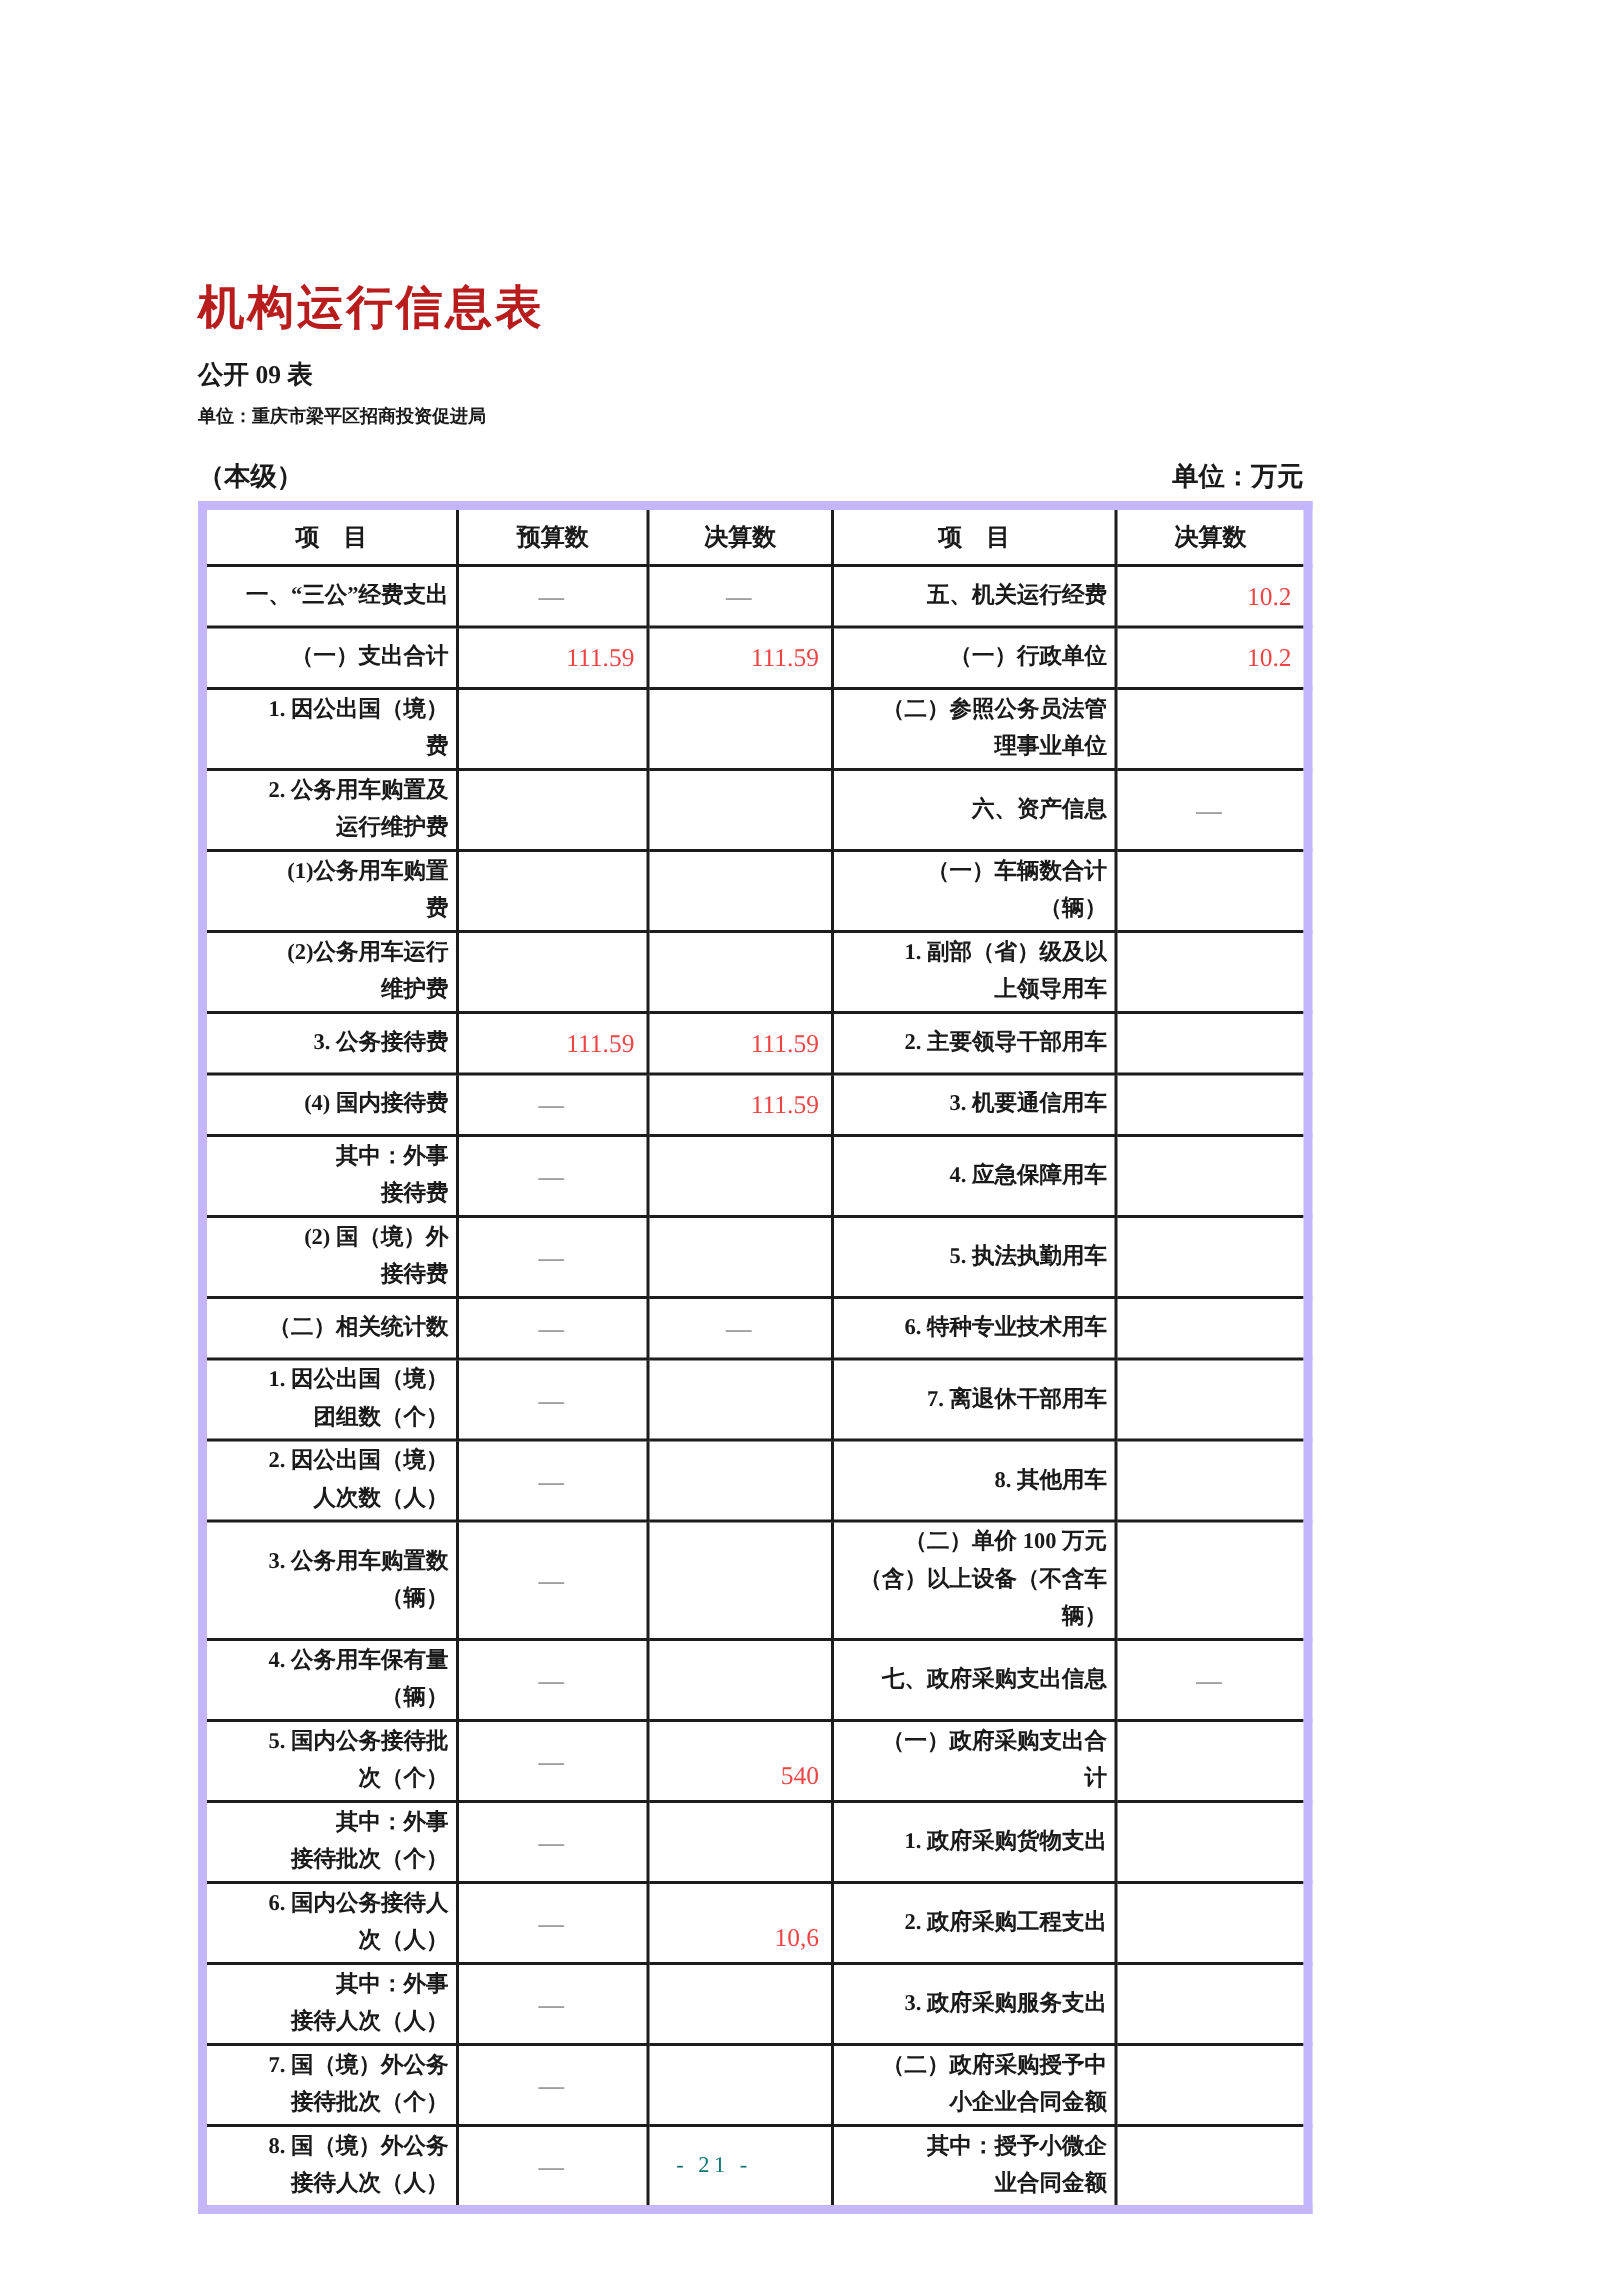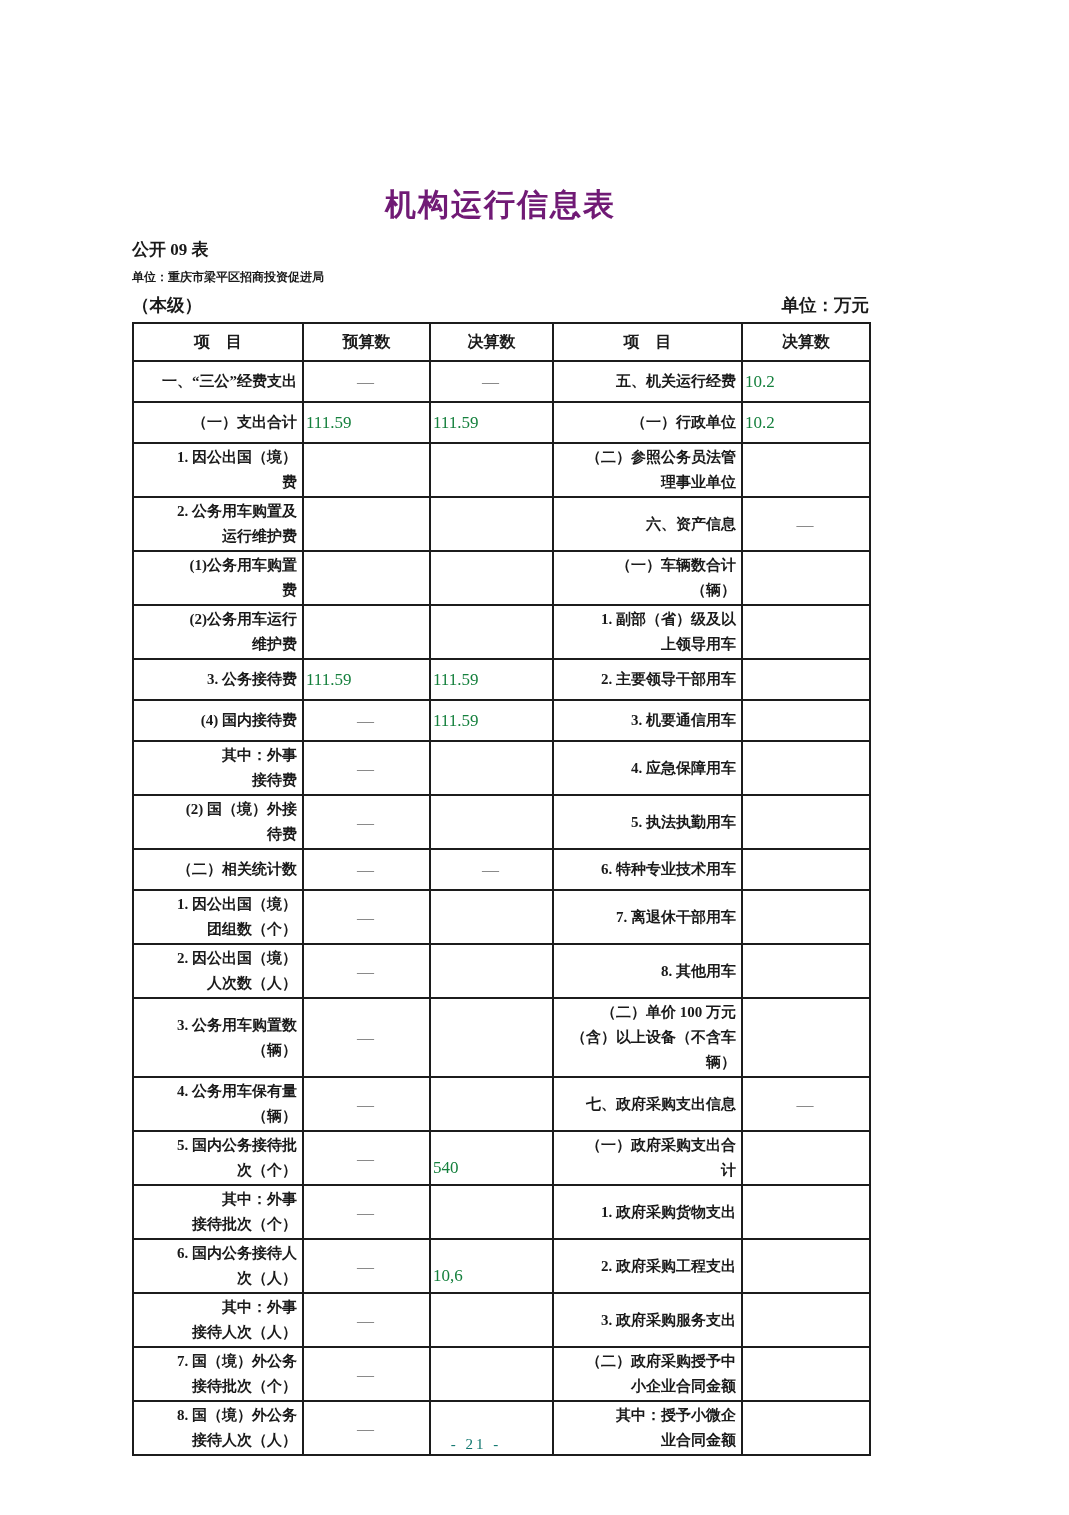--- a/index.html
+++ b/index.html
@@ -11,49 +11,48 @@
     overflow: hidden;
     position: relative;
   }
   .content {
     width: 737px;
     margin-left: 132px;
   }
   .doc-title {
     margin: 0;
     padding-top: 184px;
-    text-align: center;
     font-size: 31px;
     font-weight: bold;
     letter-spacing: 2px;
-    color: #701a75;
+    color: #b91c1c;
   }
   .table-code {
     margin-top: 12px;
     font-size: 17px;
     font-weight: bold;
   }
   .unit-name {
     margin-top: 8px;
     font-size: 12px;
     font-weight: bold;
   }
   .unit-row {
-    margin-top: 7px;
+    margin-top: 19px;
     margin-bottom: 5px;
     display: flex;
     justify-content: space-between;
     font-size: 17.5px;
     font-weight: bold;
   }
   table.info-table {
     border-collapse: collapse;
     table-layout: fixed;
     width: 737px;
-    border: 2px solid #c4b5fd;
+    border: 6px solid #c4b5fd;
   }
   th, td {
     border: 2px solid #1c1c1c;
     overflow: hidden;
   }
   th {
     height: 36px;
     font-size: 16px;
     font-weight: bold;
     text-align: center;
@@ -67,21 +66,21 @@
     padding: 1px 5px;
     text-align: right;
     word-break: break-all;
   }
   td.val {
     font-size: 17px;
     line-height: 25px;
     padding: 1px 8px 1px 2px;
     font-weight: normal;
   }
-  td.val.num { text-align: left; color: #15803d; border-radius: 10px; }
+  td.val.num { text-align: right; color: #ef4444; border-radius: 10px; }
   td.val.dash { text-align: center; color: #777; padding-right: 4px; }
   td.val.vbottom { vertical-align: bottom; padding-bottom: 4px; }
   .ind-0 { text-indent: 0; }
   .ind-1 { text-indent: 16px; }
   .ind-2 { text-indent: 30px; }
   .ind-3 { text-indent: 46px; }
   .ind-4 { text-indent: 72px; }
   .ind-5 { text-indent: 56px; }
   .page-footer {
     position: absolute;

